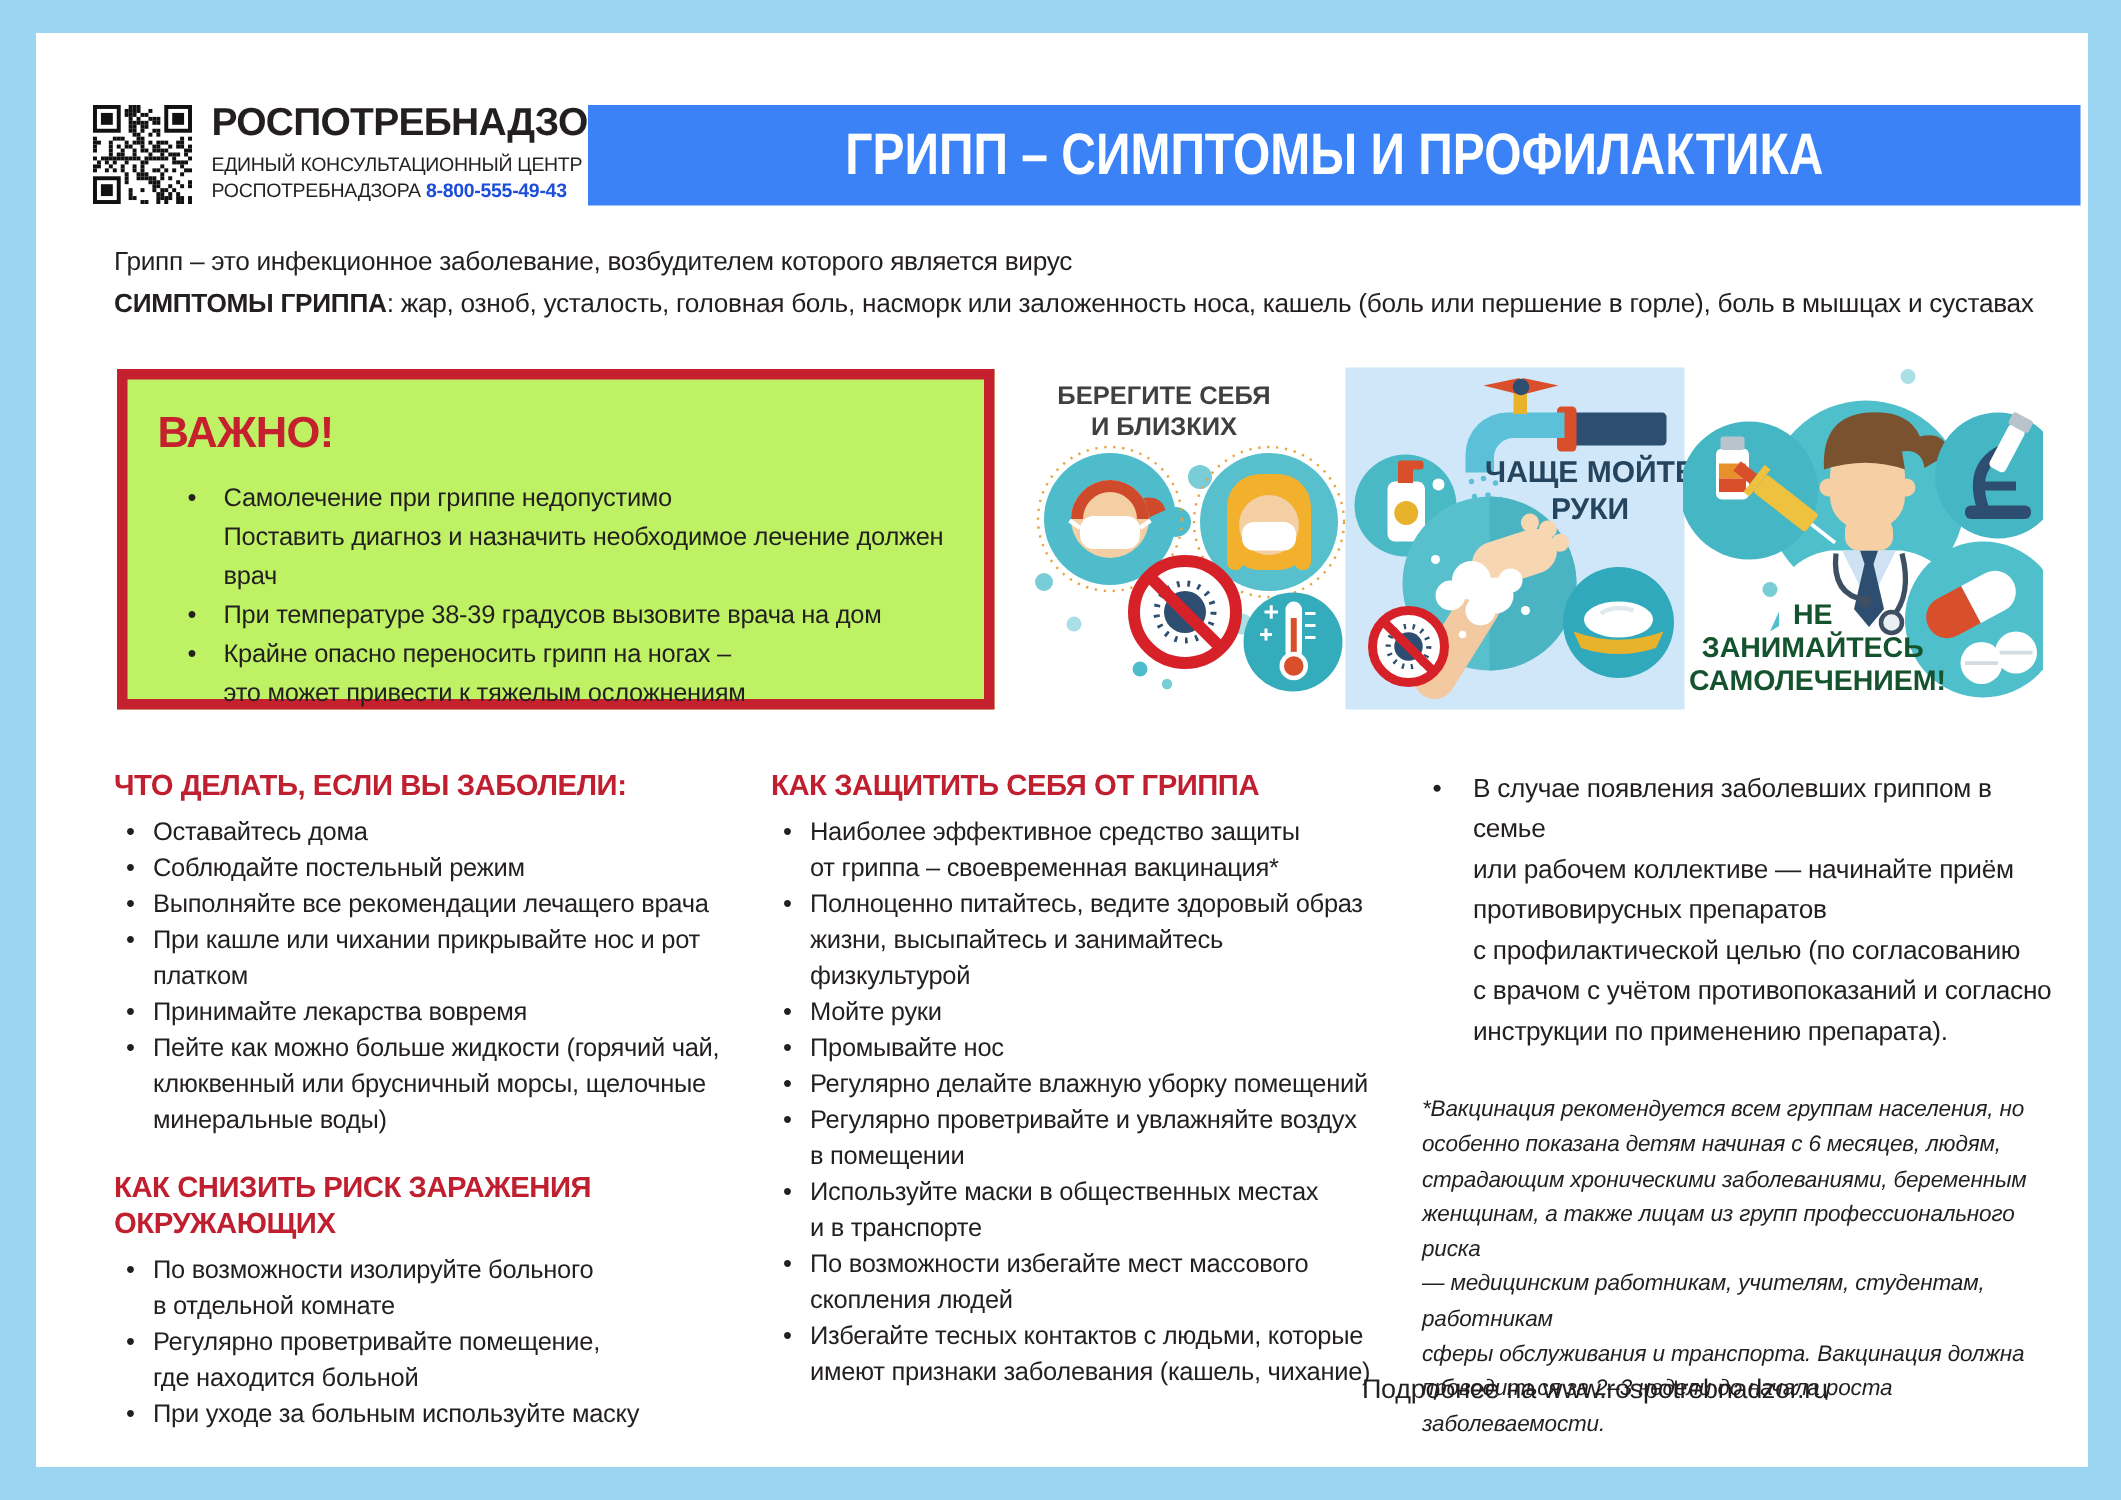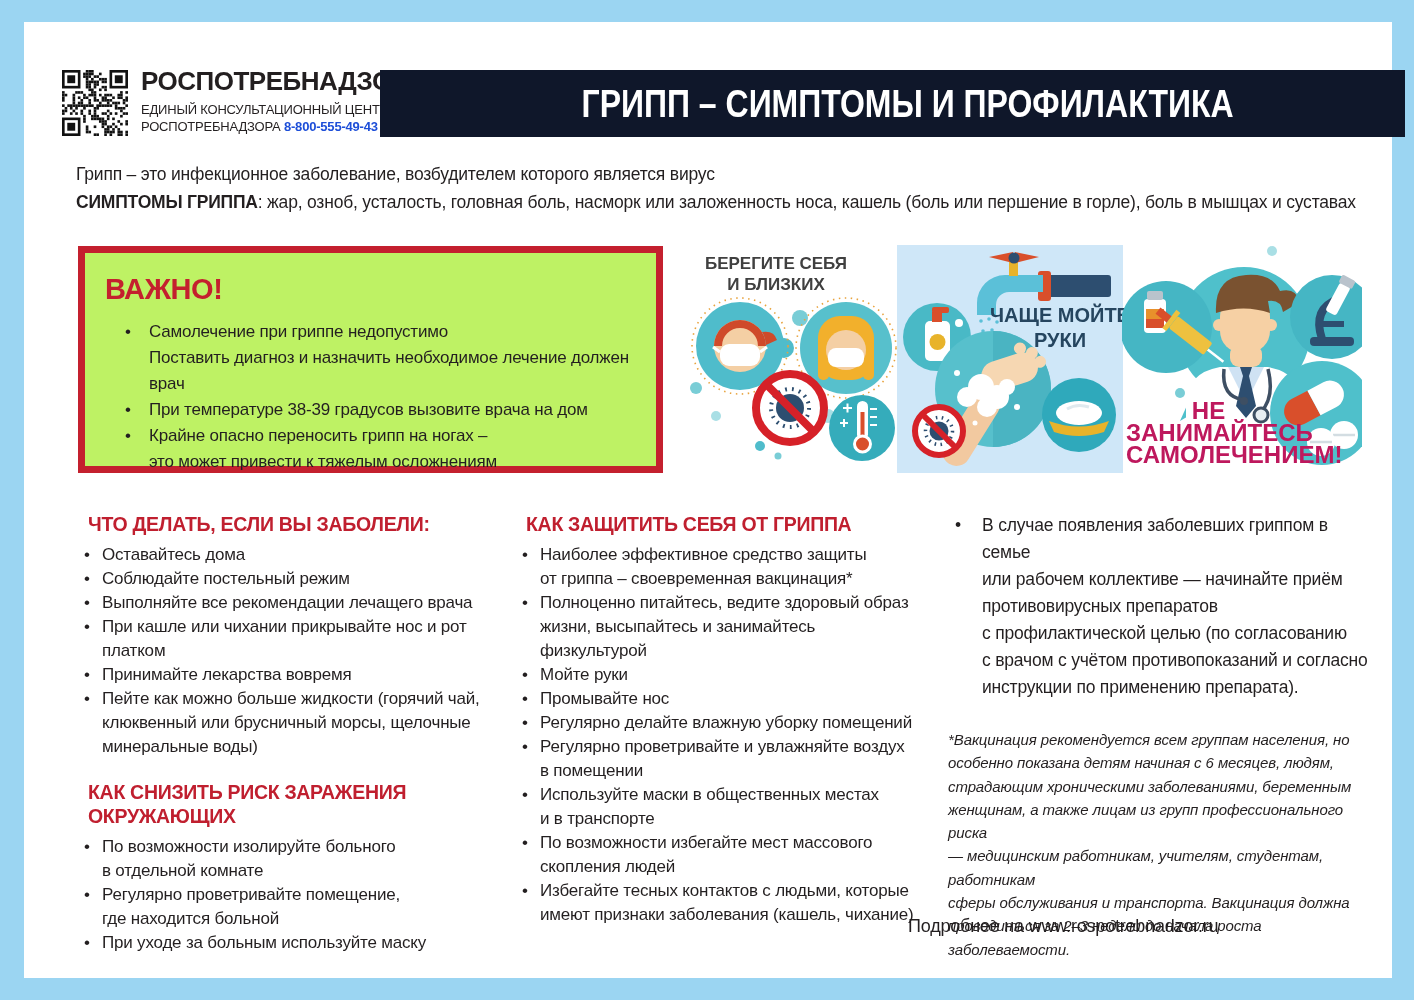--- a/index.html
+++ b/index.html
@@ -11,22 +11,22 @@
     -webkit-font-smoothing:antialiased;
   }
   .abs{position:absolute;}
   .sheet{left:24px;top:22px;width:1368px;height:956px;background:#ffffff;}
   
   .qr{left:62px;top:70px;width:66px;height:66px;}
   .brand{left:141px;top:66px;font-size:26px;font-weight:700;letter-spacing:-0.5px;color:#231f20;}
   .brand-sub{left:141px;top:101px;font-size:13px;line-height:17px;letter-spacing:-0.2px;color:#231f20;}
   .phone{color:#1d4ed8;font-weight:700;}
   .banner{
-    left:380px;top:70px;width:995px;height:67px;background:#0f172a;
-    display:flex;align-items:center;justify-content:center;padding-left:30px;
+    left:392px;top:70px;width:995px;height:67px;background:#3b82f6;
+    display:flex;align-items:center;justify-content:center;
   }
   .banner-text{
     color:#fff;font-weight:700;font-size:39px;white-space:nowrap;
     transform:scaleX(0.82);letter-spacing:0;
   }
   
   .intro{left:76px;top:160px;width:1310px;font-size:17.5px;line-height:28px;letter-spacing:-0.2px;white-space:nowrap;}
   .b{font-weight:700;}
   
   .imp-box{left:78px;top:246px;width:585px;height:227px;border:7px solid #c4202e;background:#bef264;box-sizing:border-box;padding:20px 10px 0 20px;}
@@ -37,25 +37,25 @@
   
   .li{position:relative;}
   .li::before{content:"\2022";position:absolute;left:8px;top:0;}
   .pre{white-space:pre-line;}
   
   .care-caption{left:676px;top:253px;width:200px;text-align:center;color:#404040;font-weight:700;font-size:17px;line-height:21px;}
   .care-svg{left:680px;top:296px;width:225px;height:170px;}
   .wash-panel{left:897px;top:245px;width:226px;height:228px;background:#cfe7f8;}
   .wash-caption{left:990px;top:303px;width:140px;text-align:center;color:#25455f;font-weight:700;font-size:20px;line-height:25px;}
   .doctor-svg{left:1122px;top:243px;width:240px;height:235px;}
-  .doctor-caption{left:1126px;top:400px;width:165px;text-align:center;color:#be185d;font-weight:700;font-size:24px;line-height:22px;}
+  .doctor-caption{left:1126px;top:400px;width:165px;text-align:center;color:#14532d;font-weight:700;font-size:19px;line-height:22px;}
   
   .col{font-size:17px;line-height:24px;letter-spacing:-0.2px;}
   .col .li{padding-left:26px;}
-  .h-red{color:#c01f2f;font-weight:700;font-size:19.5px;letter-spacing:-0.3px;margin-bottom:7px;margin-left:12px;}
+  .h-red{color:#c01f2f;font-weight:700;font-size:19.5px;letter-spacing:-0.3px;margin-bottom:7px;}
   .col1{left:76px;top:512px;width:430px;}
   .col2{left:514px;top:512px;width:424px;}
   .block2{margin-top:21px;}
   .col3p{left:948px;top:512px;width:420px;font-size:17.5px;line-height:27px;letter-spacing:-0.2px;}
   .col3p .li{padding-left:34px;}
   .col3p .li::before{left:7px;}
   .footnote{left:948px;top:728px;width:432px;font-size:15px;line-height:23.3px;font-style:italic;letter-spacing:-0.1px;}
   .footer{left:908px;top:916px;width:420px;text-align:left;font-size:18px;letter-spacing:-0.2px;}
   svg{display:block;width:100%;height:100%;}
 </style>

